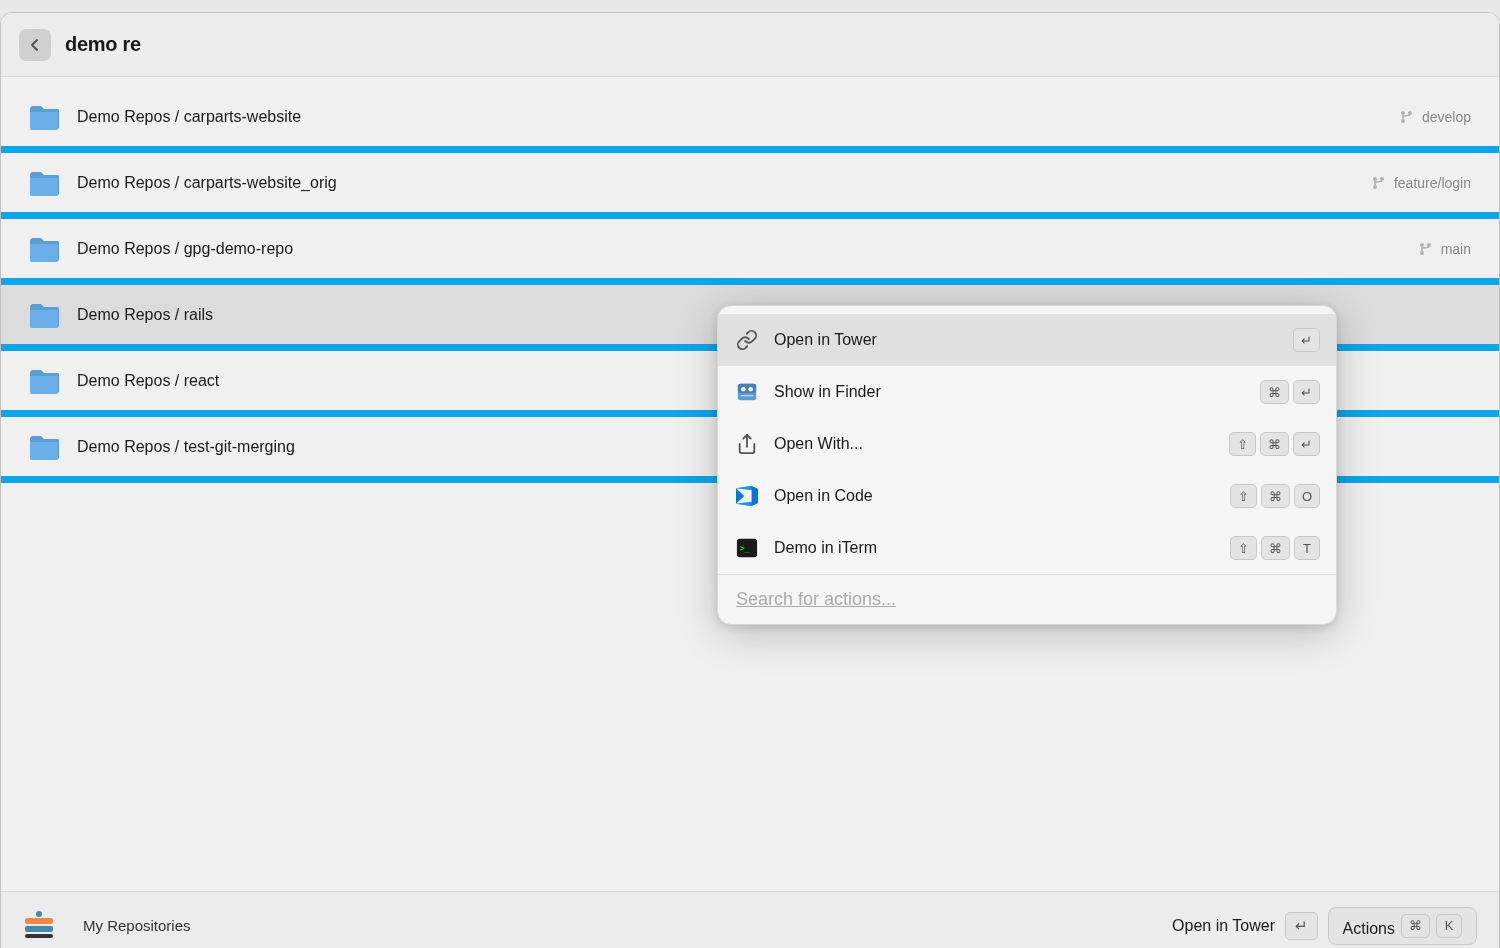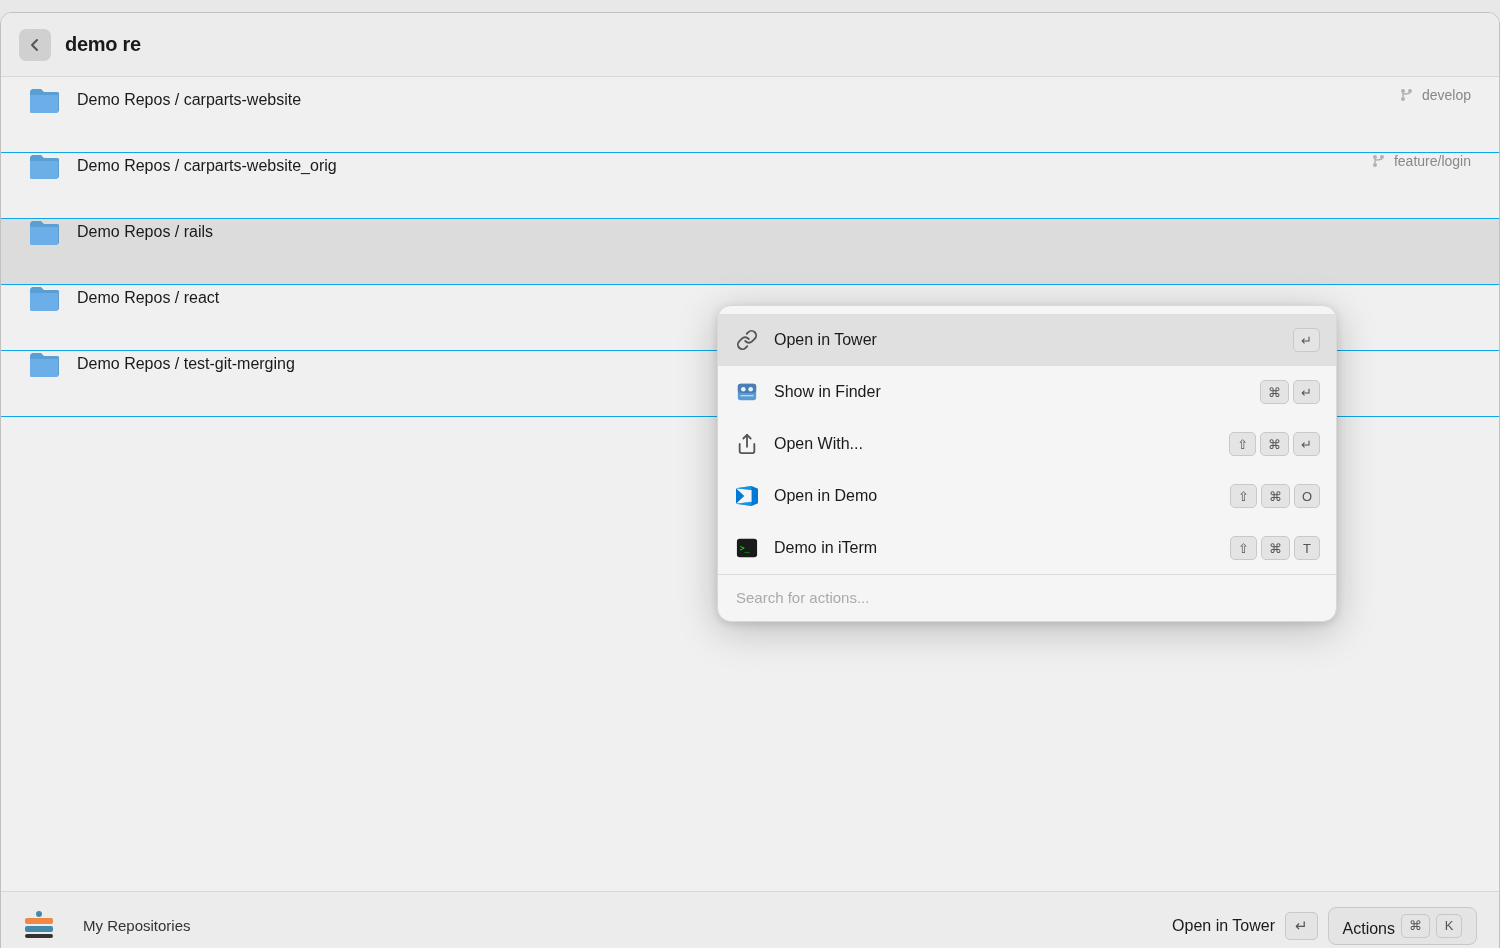--- a/index.html
+++ b/index.html
@@ -70,26 +70,26 @@
       position: relative;
     }
 
     
     .repo-list {
       list-style: none;
     }
 
     .repo-item {
       display: flex;
-      align-items: flex-start;
+      align-items: center;
       justify-content: space-between;
       padding: 0 28px;
       height: 66px;
       cursor: pointer;
-      border-bottom: 1px solid #0ea5e9;
+      border-bottom: 7px solid #0ea5e9;
     }
 
     .repo-item.selected {
       background: #dcdcdc;
     }
 
     .repo-item-left {
       display: flex;
       align-items: center;
       gap: 18px;
@@ -193,22 +193,23 @@
       height: 24px;
       font-family: -apple-system, sans-serif;
     }
 
     .search-area {
       padding: 14px 18px;
       border-top: 1px solid #ddd;
     }
 
     .search-placeholder {
-      font-size: 15px;
+      font-size: 18px;
       color: #aaa;
+      text-decoration: underline;
     }
 
     
     .bottom-bar {
       display: flex;
       align-items: center;
       justify-content: space-between;
       padding: 0 22px;
       height: 68px;
       background: #ececec;
@@ -320,20 +321,39 @@
           </div>
           <div class="repo-branch">
             <svg class="branch-icon" viewBox="0 0 16 16">
         <circle cx="5" cy="4" r="2" fill="#888"></circle>
         <circle cx="5" cy="12" r="2" fill="#888"></circle>
         <circle cx="12" cy="4" r="2" fill="#888"></circle>
         <line x1="5" y1="6" x2="5" y2="10" stroke="#888" stroke-width="1.5"></line>
         <path d="M5 6 Q5 8 12 6" stroke="#888" stroke-width="1.5" fill="none"></path>
       </svg>
             <span>feature/login</span>
+          </div>
+        </li>
+        <li class="repo-item">
+          <div class="repo-item-left">
+            <svg class="folder-icon" viewBox="0 0 30 26">
+      <path d="M1 5C1 3.34 2.34 2 4 2h8l3 3h13c1.66 0 3 1.34 3 3v14c0 1.66-1.34 3-3 3H4c-1.66 0-3-1.34-3-3V5z" fill="#5a9fd4"></path>
+      <path d="M1 8h28v16c0 1.66-1.34 3-3 3H4c-1.66 0-3-1.34-3-3V8z" fill="#6baee8"></path>
+    </svg>
+            <span class="repo-name">Demo Repos / gpg-demo-repo</span>
+          </div>
+          <div class="repo-branch">
+            <svg class="branch-icon" viewBox="0 0 16 16">
+        <circle cx="5" cy="4" r="2" fill="#888"></circle>
+        <circle cx="5" cy="12" r="2" fill="#888"></circle>
+        <circle cx="12" cy="4" r="2" fill="#888"></circle>
+        <line x1="5" y1="6" x2="5" y2="10" stroke="#888" stroke-width="1.5"></line>
+        <path d="M5 6 Q5 8 12 6" stroke="#888" stroke-width="1.5" fill="none"></path>
+      </svg>
+            <span>main</span>
           </div>
         </li>
         <li class="repo-item selected">
           <div class="repo-item-left">
             <svg class="folder-icon" viewBox="0 0 30 26">
       <path d="M1 5C1 3.34 2.34 2 4 2h8l3 3h13c1.66 0 3 1.34 3 3v14c0 1.66-1.34 3-3 3H4c-1.66 0-3-1.34-3-3V5z" fill="#5a9fd4"></path>
       <path d="M1 8h28v16c0 1.66-1.34 3-3 3H4c-1.66 0-3-1.34-3-3V8z" fill="#6baee8"></path>
     </svg>
             <span class="repo-name">Demo Repos / rails</span>
           </div>
@@ -411,21 +431,21 @@
           </div>
           <div class="menu-item">
             <div class="menu-item-left">
               <div class="menu-icon">
                 <svg viewBox="0 0 24 24" width="22" height="22">
                   <path d="M0 3.5L9 12 0 20.5V3.5z" fill="#0078D4"></path>
                   <path d="M0 3.5L17 1l7 3v16l-7 3L0 20.5l17-2V5.5L0 3.5z" fill="#0078D4"></path>
                   <path d="M17 1v22L0 20.5l17-2.5V5.5L0 3.5 17 1z" fill="#1BA3E8" opacity="0.7"></path>
                 </svg>
               </div>
-              <span class="menu-label">Open in Demo</span>
+              <span class="menu-label">Open in Code</span>
             </div>
             <div class="menu-shortcuts">
               <span class="kbd">⇧</span>
               <span class="kbd">⌘</span>
               <span class="kbd">O</span>
             </div>
           </div>
           <div class="menu-item">
             <div class="menu-item-left">
               <div class="menu-icon">

